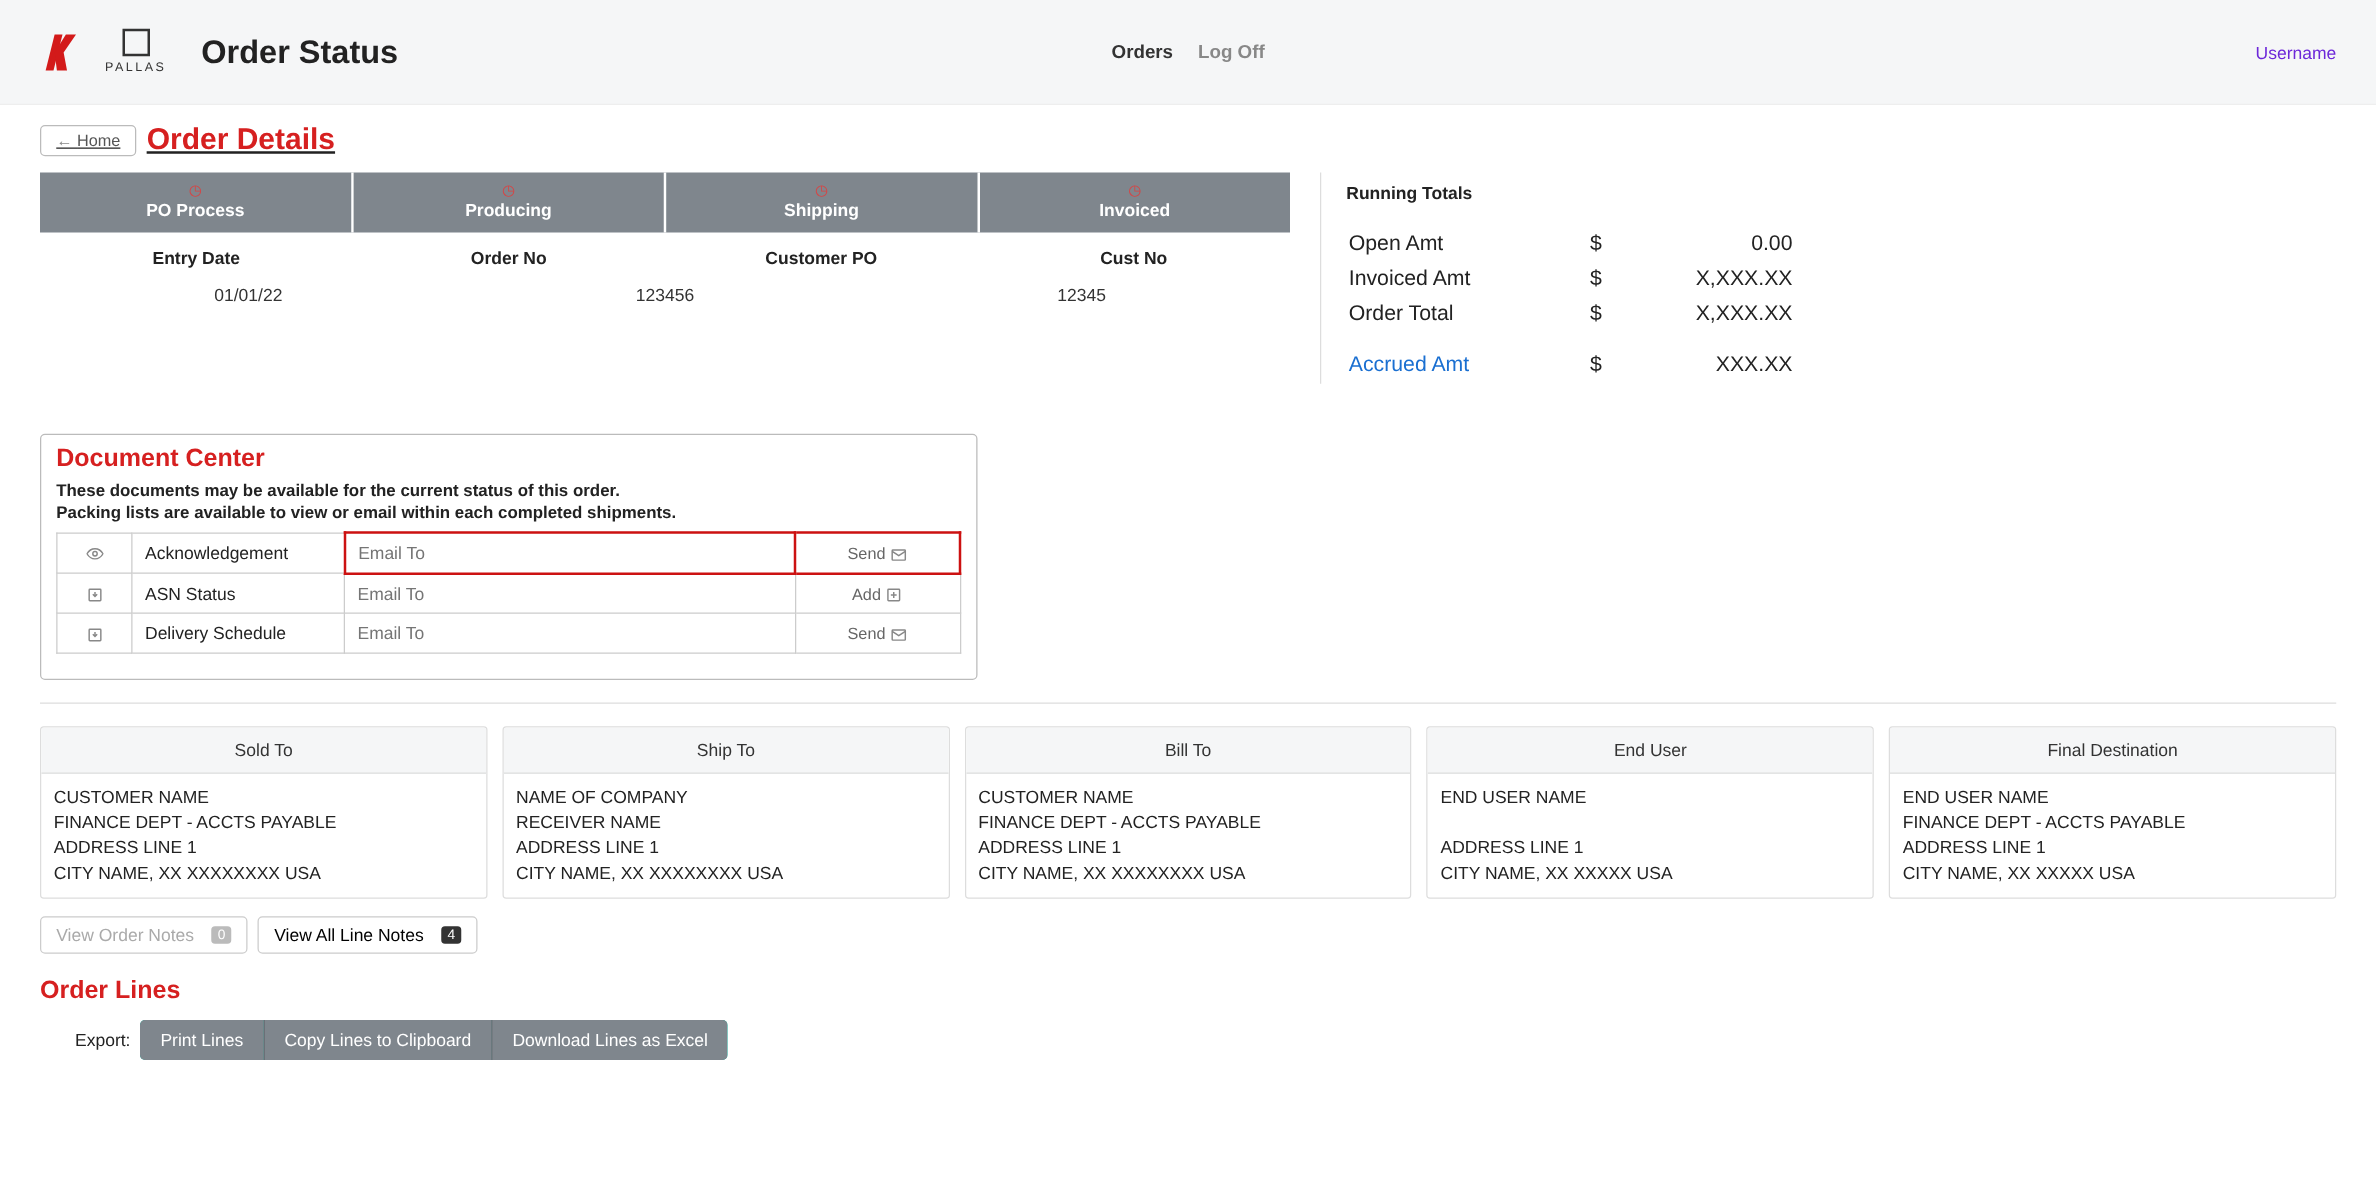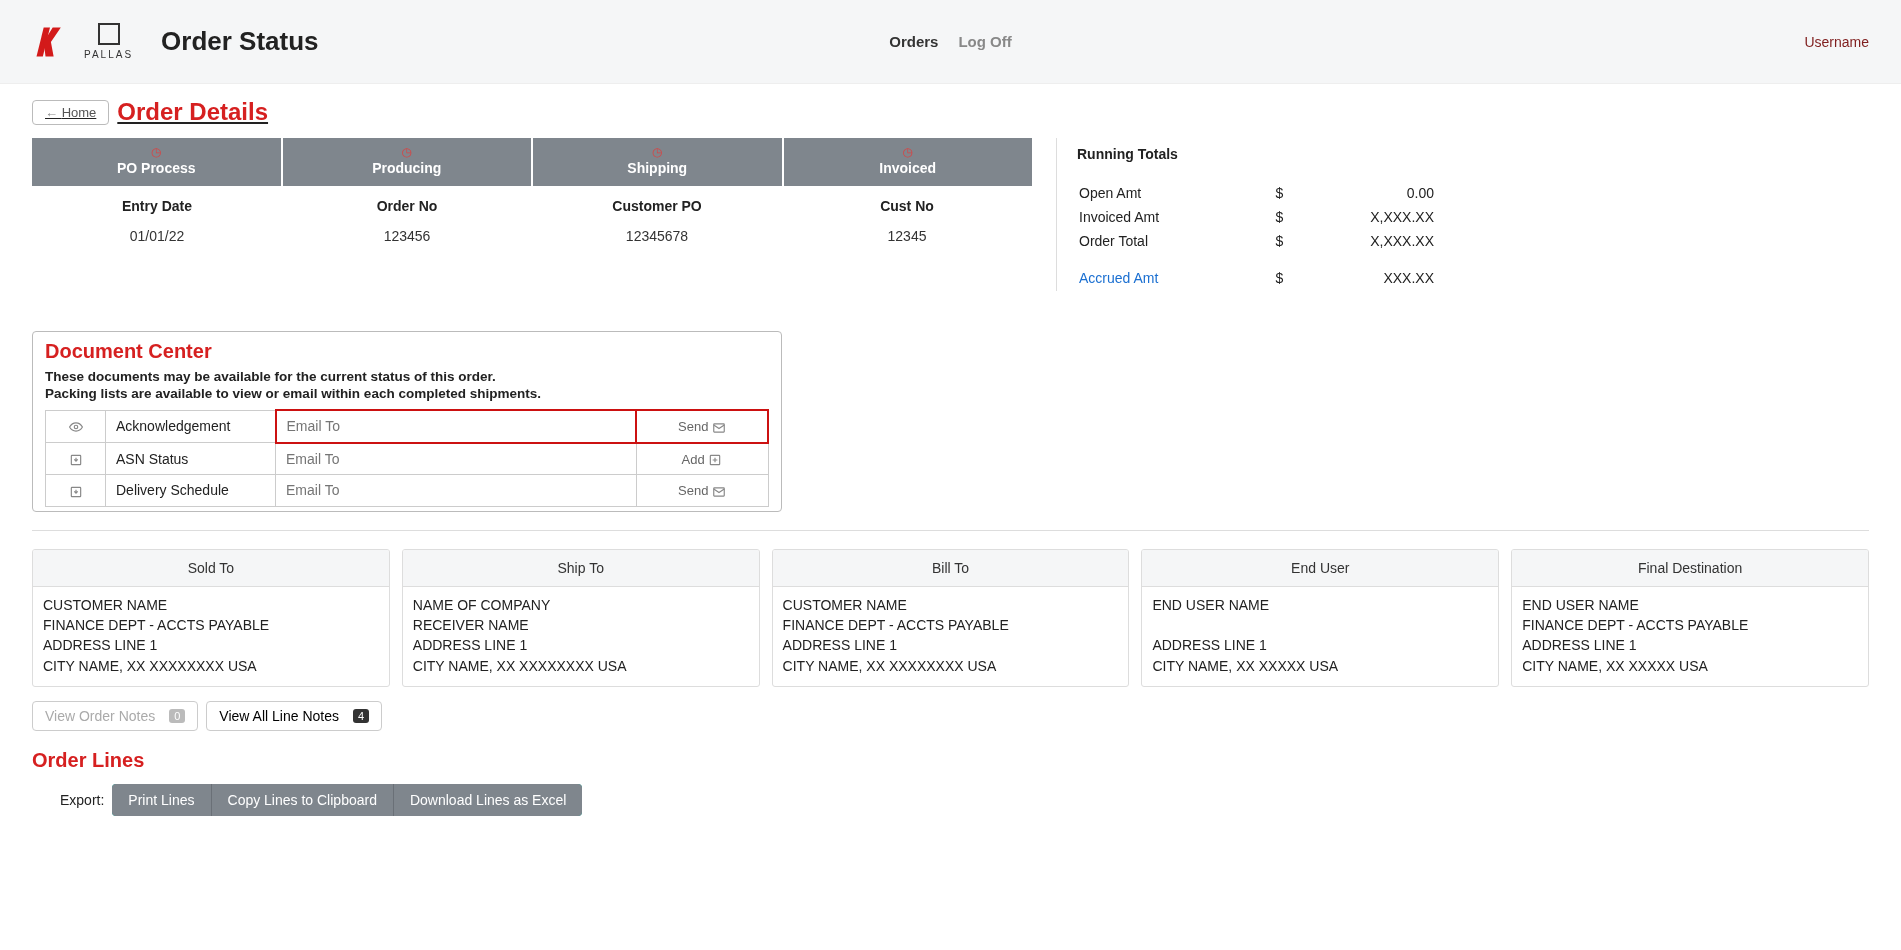--- a/index.html
+++ b/index.html
@@ -8,21 +8,21 @@
 .logo-area { display: flex; align-items: center; gap: 16px; }
 .ki-logo { width: 36px; height: 36px; position: relative; }
 .ki-logo svg { display: block; }
 .pallas-mark { display: flex; flex-direction: column; align-items: center; gap: 4px; }
 .pallas-square { width: 22px; height: 22px; border: 2px solid #333; }
 .pallas-text { font-size: 10px; letter-spacing: 2px; color: #333; }
 .app-title { font-size: 26px; font-weight: 700; margin-left: 12px; }
 .nav { display: flex; gap: 20px; margin-left: auto; margin-right: auto; position: absolute; left: 50%; transform: translateX(-50%); }
 .nav a { font-weight: 600; color: #333; text-decoration: none; font-size: 15px; cursor: pointer; }
 .nav a.dim { color: #888; }
-.username { margin-left: auto; color: #7f1d1d; font-size: 14px; }
+.username { margin-left: auto; color: #6d28d9; font-size: 14px; }
 
 .page { padding: 14px 32px 40px; }
 .page-head { display: flex; align-items: center; gap: 8px; margin-bottom: 12px; text-decoration: underline; }
 .home-btn { border: 1px solid #bbb; border-radius: 4px; padding: 4px 12px; font-size: 13px; color: #555; background: #fff; cursor: pointer; }
 .home-btn::before { content: "\2190  "; color: #888; }
 .page-title { color: #d62020; font-size: 24px; font-weight: 600; }
 
 .two-col { display: flex; gap: 24px; align-items: flex-start; }
 .left-col { flex: 0 0 1000px; }
 .right-col { flex: 0 0 380px; border-left: 1px solid #ddd; padding-left: 20px; }
@@ -33,27 +33,27 @@
 .stage .icon { display: block; color: #d64545; font-size: 12px; margin-bottom: 2px; line-height: 1; }
 .stage-label { font-size: 14px; font-weight: 600; }
 
 .info-head { display: flex; }
 .info-head div { flex: 1; text-align: center; font-weight: 600; padding: 12px 0 6px; }
 .info-row { display: flex; }
 .info-row div { flex: 1; text-align: center; padding: 8px 0 14px; color: #333; }
 
 .running-title { font-weight: 700; margin: 8px 0 18px; }
 .run-table { width: 100%; }
-.run-table td { padding: 3px 0; font-size: 14px; }
+.run-table td { padding: 3px 0; font-size: 17px; }
 .run-table td:nth-child(2) { text-align: right; padding-right: 12px; }
 .run-table td:nth-child(3) { text-align: right; }
 .run-sep td { padding-top: 16px; }
 .accrued { color: #1a6fd1; }
 
-.doc-center { border: 1px solid #bbb; border-radius: 4px; padding: 8px 12px 4px; margin-top: 40px; max-width: 750px; }
+.doc-center { border: 1px solid #bbb; border-radius: 4px; padding: 8px 12px 20px; margin-top: 40px; max-width: 750px; }
 .doc-title { color: #d62020; font-size: 20px; font-weight: 600; margin-bottom: 6px; }
 .doc-sub { font-weight: 600; font-size: 13.5px; margin-bottom: 2px; }
 
 .doc-table { width: 100%; border-collapse: collapse; margin-top: 8px; }
 .doc-table td { border: 1px solid #ccc; padding: 7px 10px; vertical-align: middle; }
 .doc-table td.icon-cell { width: 60px; text-align: center; color: #888; }
 .doc-table td.name-cell { width: 170px; }
 .doc-table td.email-cell { }
 .doc-table td.btn-cell { width: 132px; text-align: center; }
 .doc-table input { border: none; width: 100%; font-size: 14px; outline: none; }
@@ -124,21 +124,20 @@
       </div>
       <div class="info-head">
         <div>Entry Date</div>
         <div>Order No</div>
         <div>Customer PO</div>
         <div>Cust No</div>
       </div>
       <div class="info-row">
         <div>01/01/22</div>
         <div>123456</div>
-        <div>12345678</div>
         <div>12345</div>
       </div>
     </div>
 
     <div class="right-col">
       <div class="running-title">Running Totals</div>
       <table class="run-table">
         <tbody>
             <tr>
           <td>Open Amt</td>

